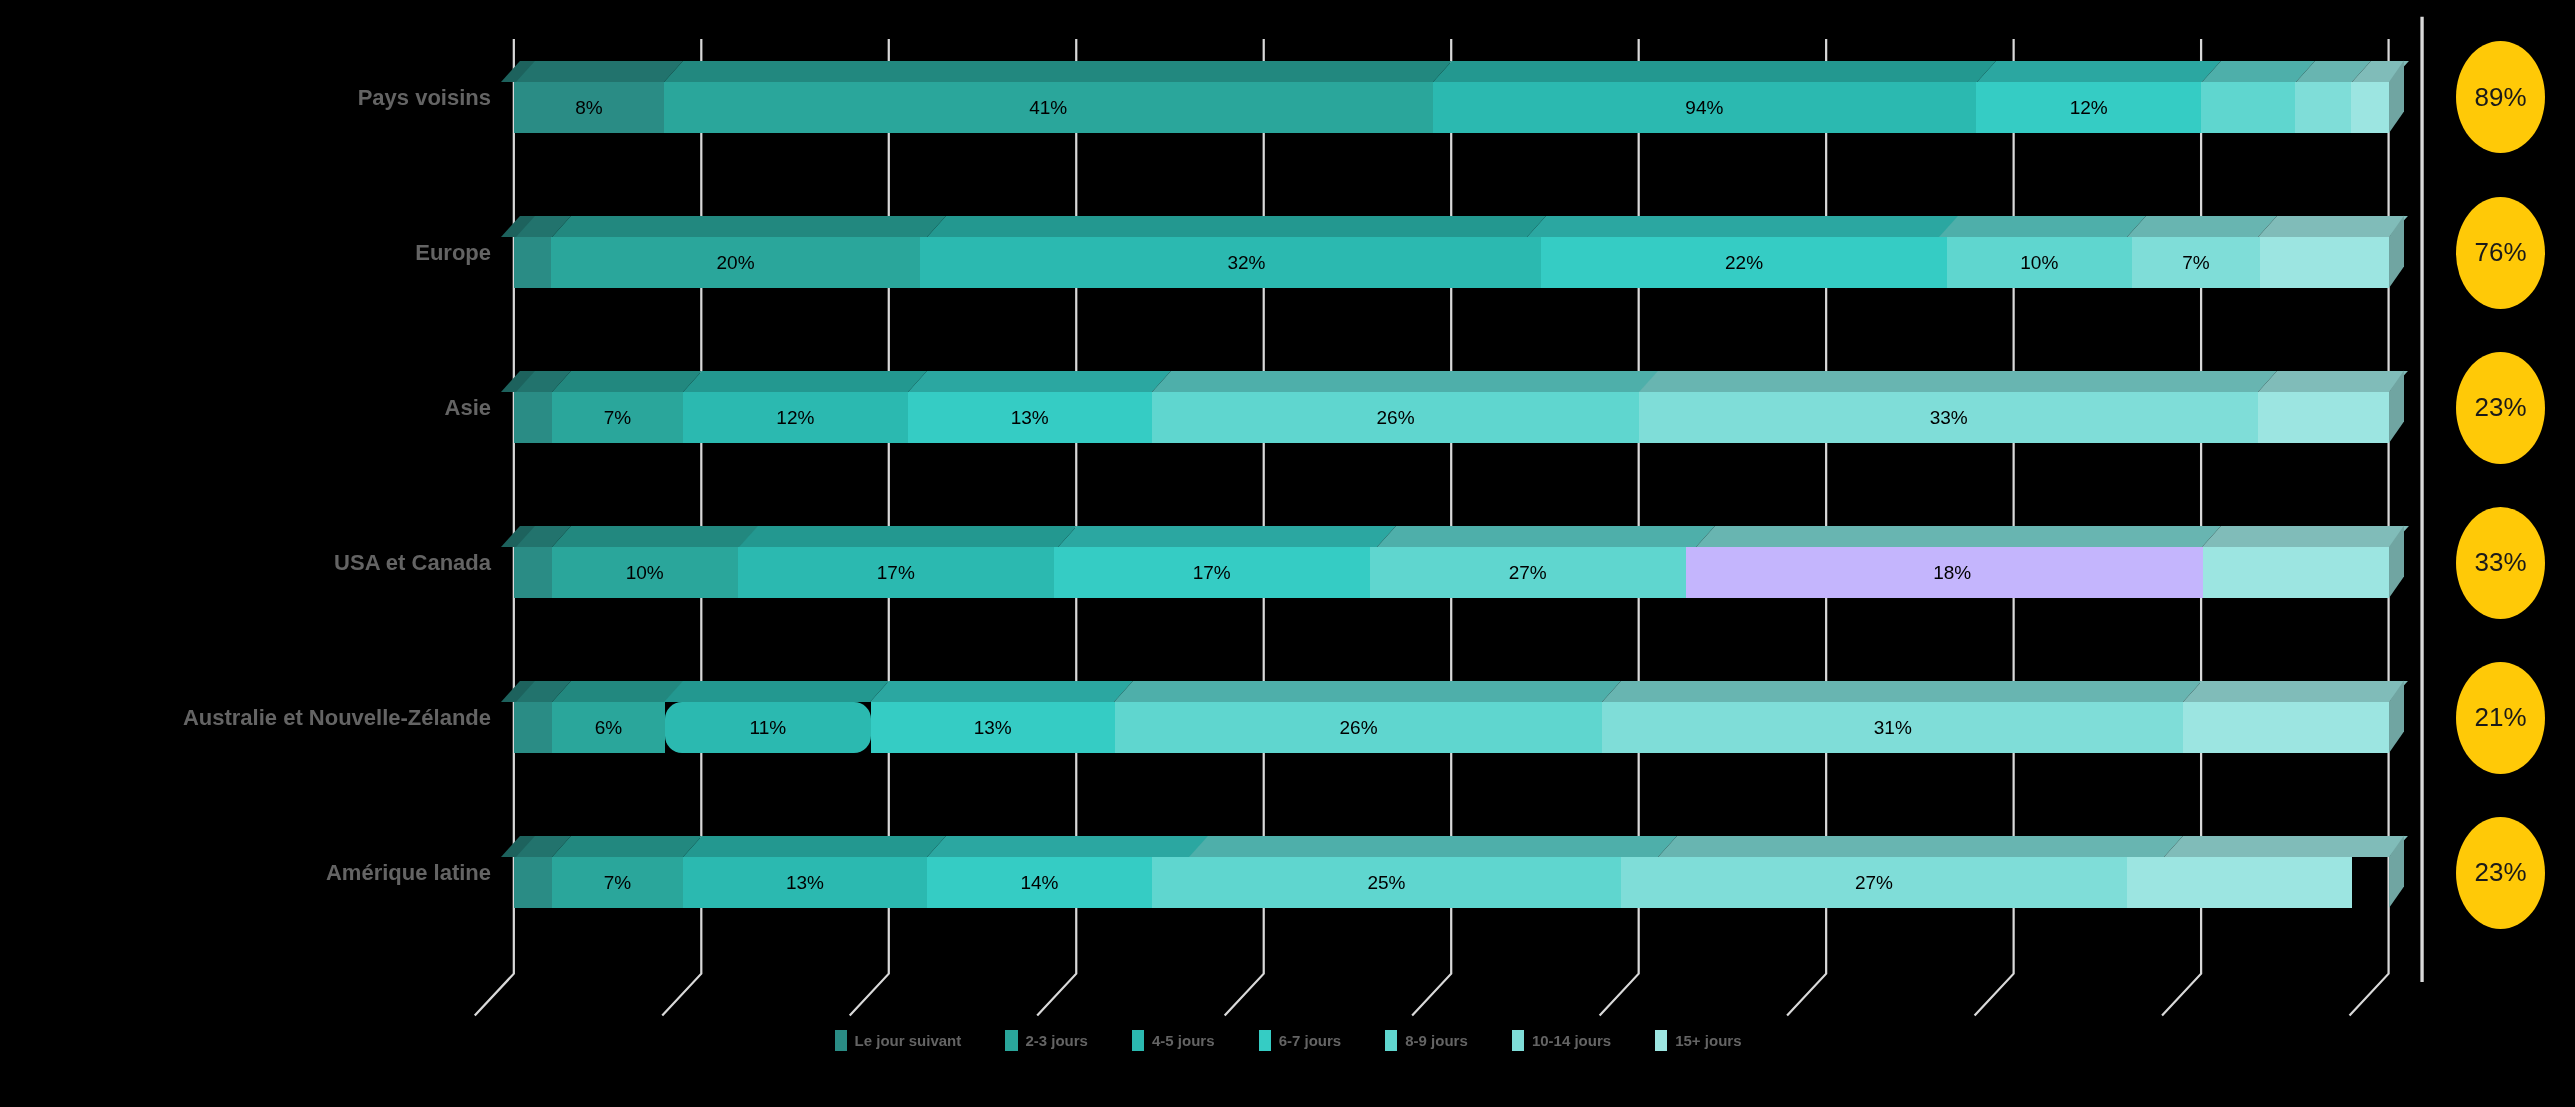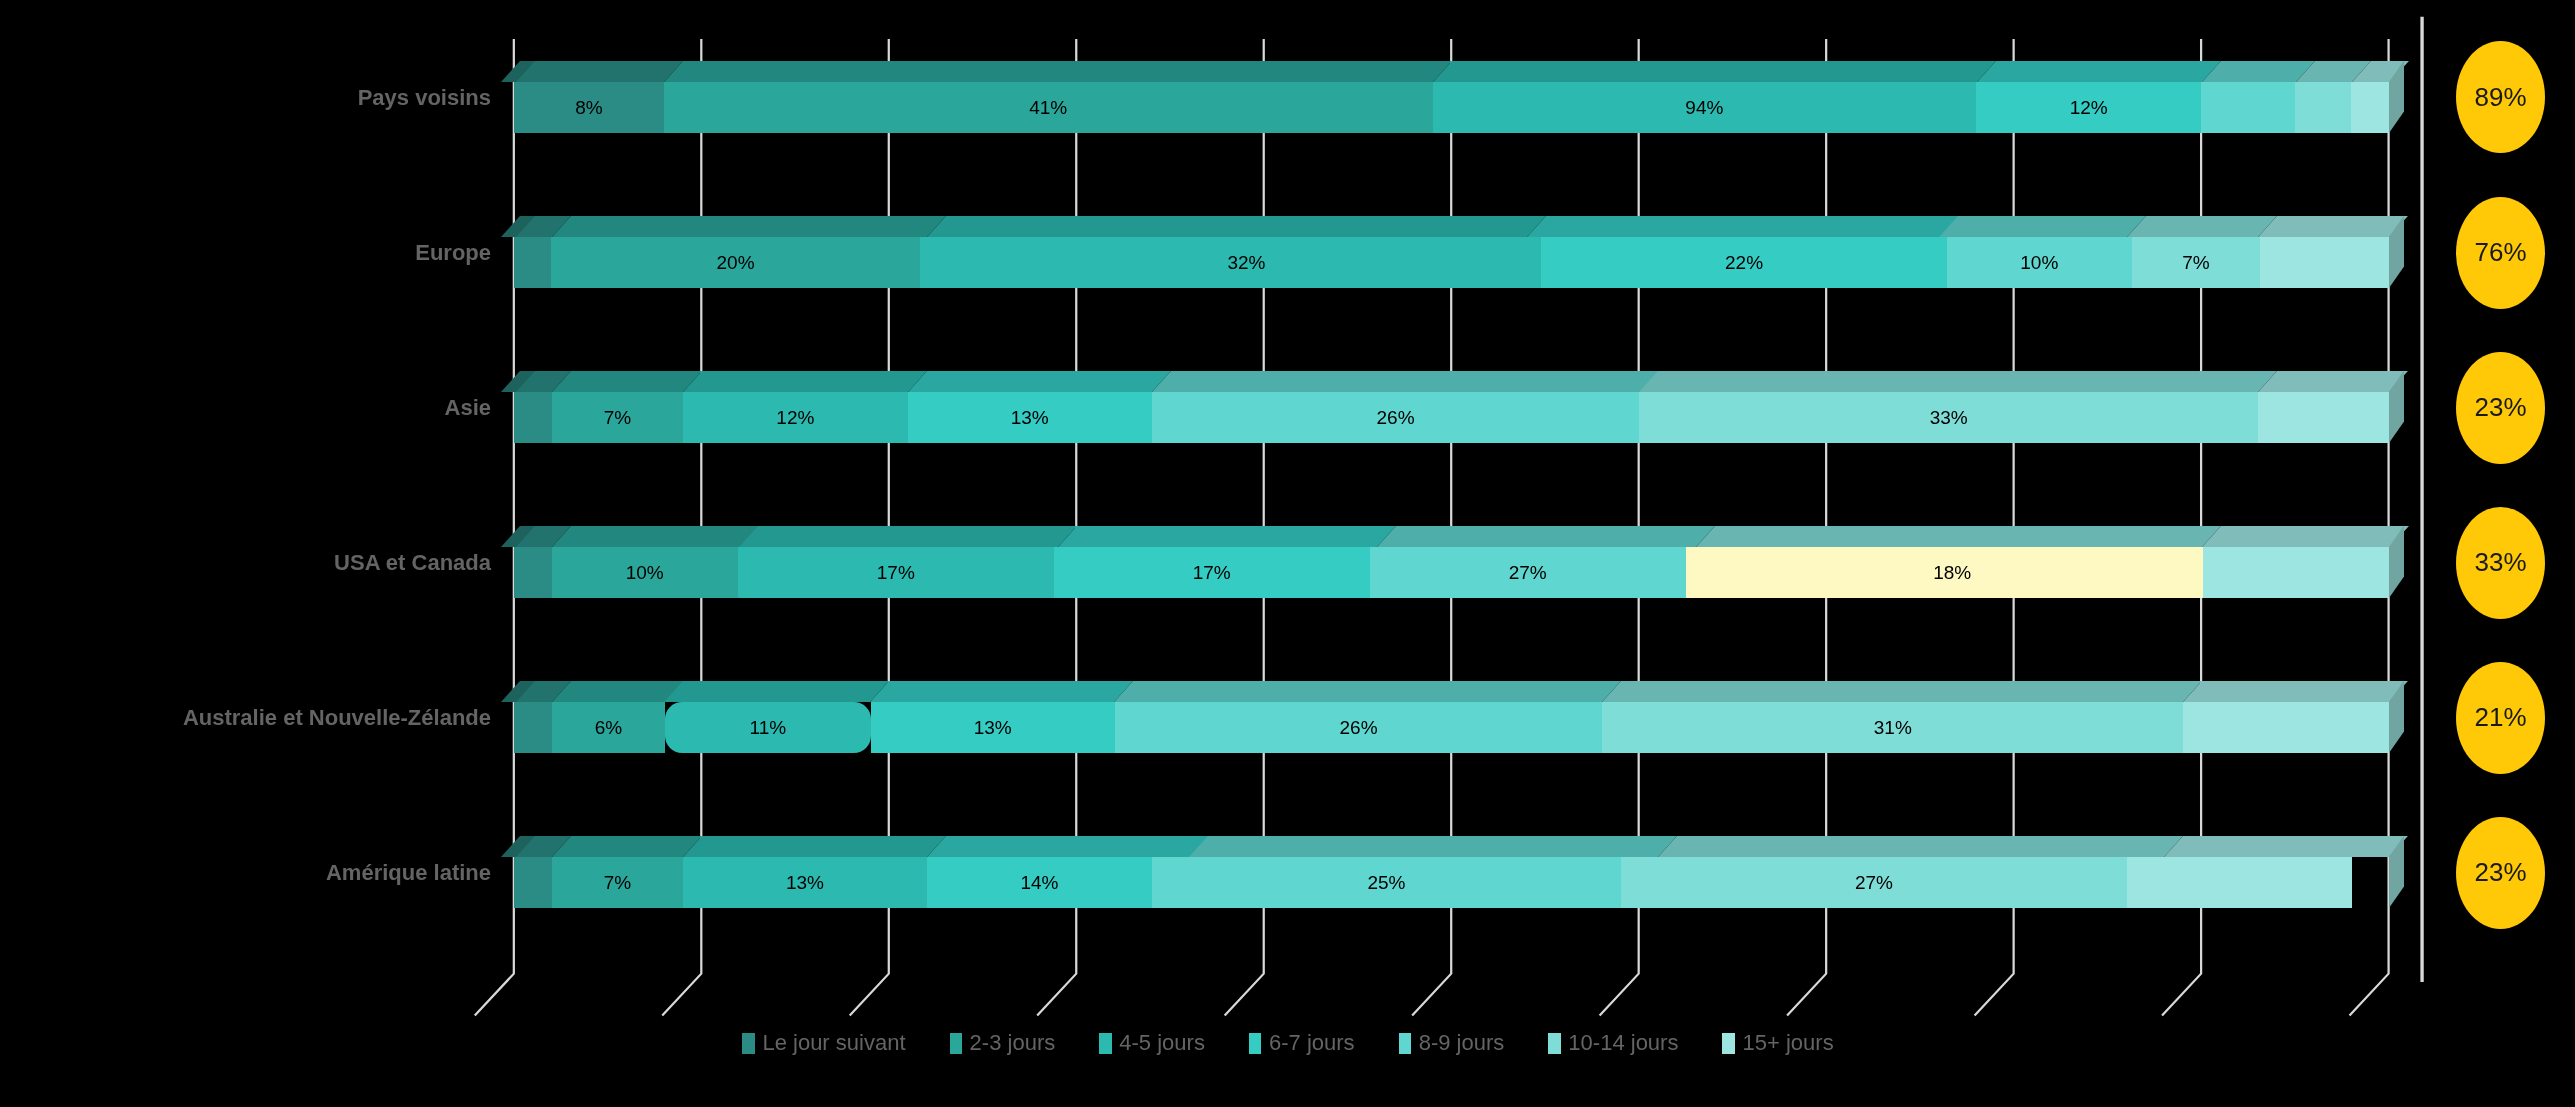--- a/index.html
+++ b/index.html
@@ -161,22 +161,22 @@
     display: flex;
     align-items: center;
     gap: 7.8px;
   }
   .legend-swatch {
     width: 12.3px;
     height: 21px;
   }
   .legend-text {
     color: #646464;
-    font-size: 22px;
-    font-weight: normal;
+    font-size: 15px;
+    font-weight: bold;
     white-space: nowrap;
   }
 </style>
 </head>
 <body>
 
 <div id="chart-root">
 
   <svg class="grid-layer" width="2576" height="1107" viewBox="0 0 4615 1984" id="grid-svg">
       <path d="M 920 70 L 920 1745 L 850 1820" stroke="#D9D9D9" stroke-width="4" fill="none"></path>
@@ -326,21 +326,21 @@
             </div>
             <div class="seg" style="width: 319px; background: rgb(43, 185, 176);">
               <span class="seg-label">17%</span>
             </div>
             <div class="seg" style="width: 319px; background: rgb(53, 204, 196);">
               <span class="seg-label">17%</span>
             </div>
             <div class="seg" style="width: 319px; background: rgb(95, 214, 207);">
               <span class="seg-label">27%</span>
             </div>
-            <div class="seg" style="width: 506px; background: #fef9c3; padding-left: 16px;">
+            <div class="seg" style="width: 506px; background: #c4b5fd; padding-left: 16px;">
               <span class="seg-label">18%</span>
             </div>
             <div class="seg" style="width: 188px; background: rgb(156, 229, 225);"></div>
           </div>
           <div class="cap" style="left: 1875px; background: rgb(112, 165, 162);"></div>
         </div>
         <div class="bubble" style="left: 1942px; top: 2.8px; background: rgb(255, 201, 7);">
           <span class="bubble-label">33%</span>
         </div>
       </div>

